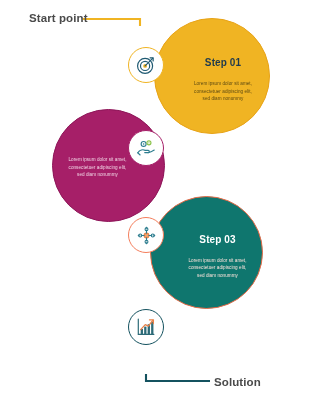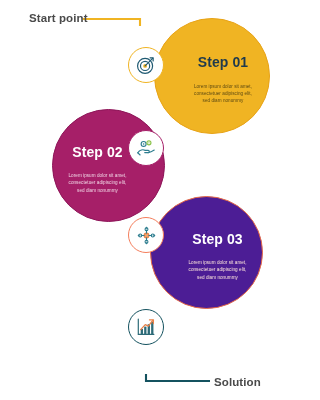--- a/index.html
+++ b/index.html
@@ -51,21 +51,21 @@
     border-radius: 50%;
     box-sizing: border-box;
     display: flex;
     flex-direction: column;
     align-items: center;
     justify-content: center;
     text-align: center;
   }
   .step-title {
     font-weight: bold;
-    font-size: 14px;
+    font-size: 10px;
     line-height: 1.1;
     margin: 8px;
     letter-spacing: 0.1px;
   }
   .step-body {
     font-size: 4.6px;
     line-height: 1.62;
     margin: 4px 0 0 0;
     max-width: 60px;
     letter-spacing: 0.05px;
@@ -90,21 +90,21 @@
     border: 1.3px solid #8E1659;
   }
   #step-bubble-2 .inner { padding-right: 22px; }
   #step-bubble-2 .step-title { color: #ffffff; }
   #step-bubble-2 .step-body  { color: #f0d4e4; }
 
   
   #step-bubble-3 {
     left: 150px; top: 196px;
     width: 113px; height: 113px;
-    background: #4c1d95;
+    background: #0f766e;
     border: 1.3px solid #E86A46;
   }
   #step-bubble-3 .inner { padding-left: 22px; }
   #step-bubble-3 .step-title { color: #ffffff; }
   #step-bubble-3 .step-body  { color: #fde4dc; }
 
   
   #step-bubble-4 {
     left: 52px; top: 288px;
     width: 113px; height: 113px;
@@ -180,21 +180,20 @@
       <circle cx="11" cy="13" r="8.2"></circle>
       <circle cx="11" cy="13" r="5"></circle>
       <circle cx="11" cy="13" r="2.1" fill="#F0B423" stroke="none"></circle>
       <path d="M 11 13 L 19.5 4.5" stroke-linecap="round"></path>
       <path d="M 16.4 4.2 L 19.8 4.2 L 19.8 7.6" stroke-linecap="round" stroke-linejoin="round"></path>
     </svg>
   </div>
 
   <div class="step-bubble" id="step-bubble-2">
     <div class="inner">
-      <div class="step-title">Step 02</div>
       <div class="step-body">Lorem ipsum dolor sit amet, consectetuer adipiscing elit, sed diam nonummy</div>
     </div>
   </div>
 
   <div class="icon-badge" id="icon-badge-2">
     <svg width="22" height="22" viewBox="0 0 24 24" fill="none" stroke="#2d7d8f" stroke-width="1.25">
       <circle cx="9.4" cy="7.6" r="2.7"></circle>
       <circle cx="9.4" cy="7.6" r="0.9" fill="#2d7d8f" stroke="none"></circle>
       <circle cx="15.2" cy="6.4" r="2.2" stroke="#8bc34a"></circle>
       <circle cx="15.2" cy="6.4" r="0.75" fill="#8bc34a" stroke="none"></circle>

